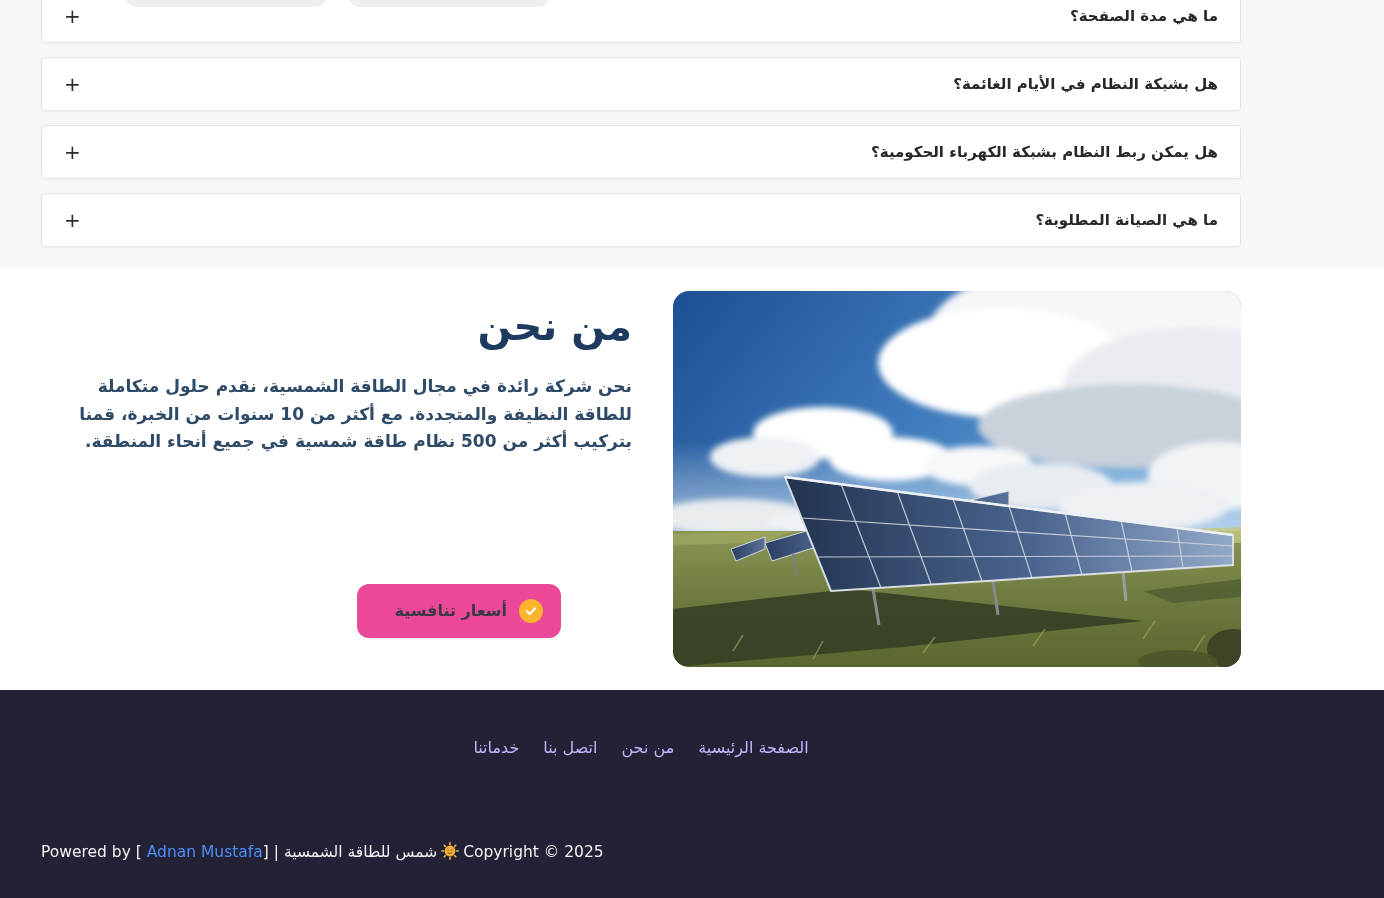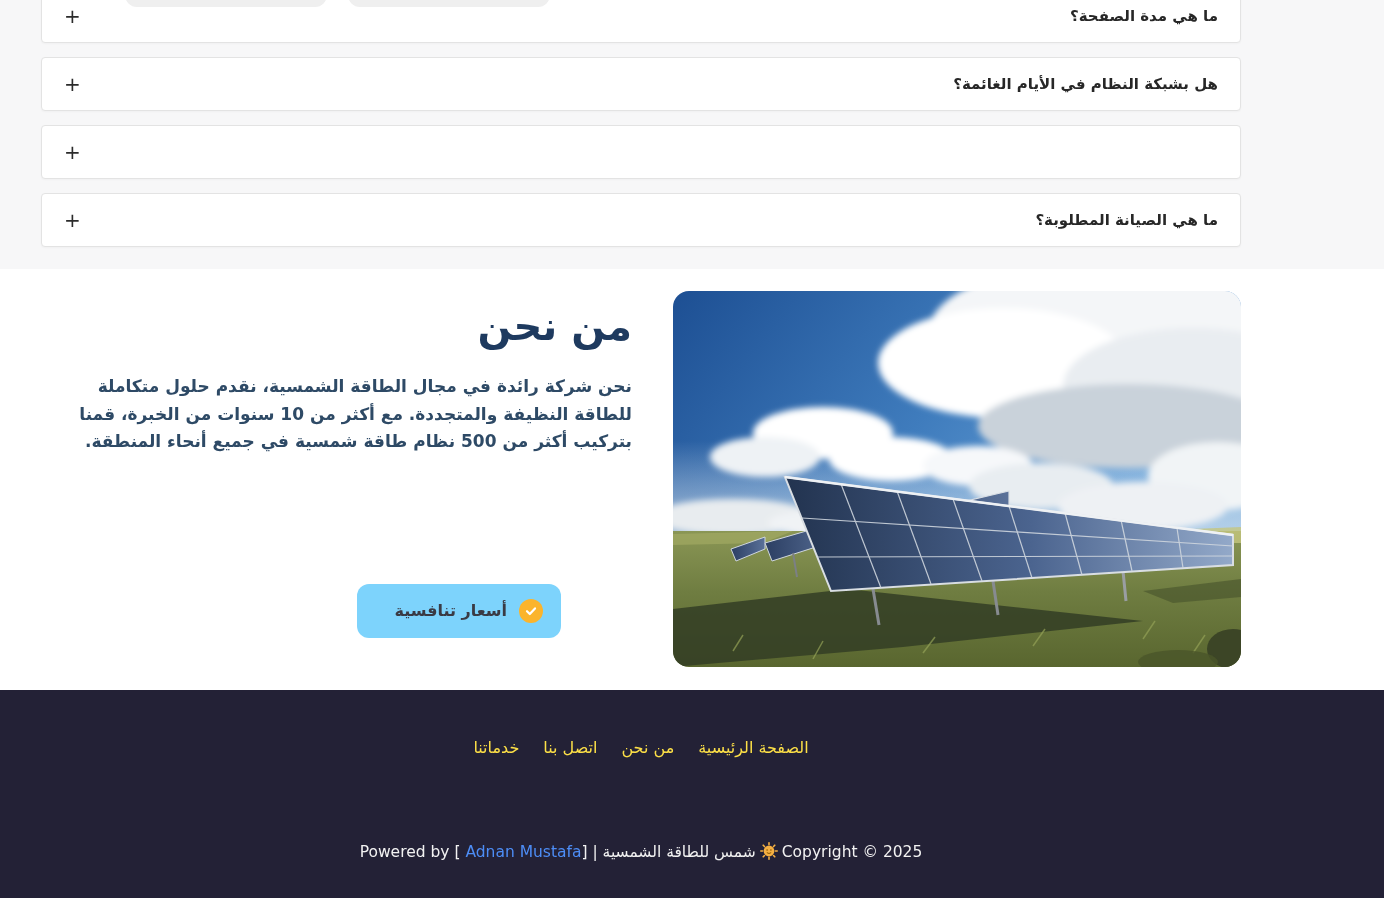--- a/index.html
+++ b/index.html
@@ -65,21 +65,21 @@
   }
   .about-desc {
     margin-top: 24px;
     font-size: 17px;
     line-height: 1.62;
     color: #2e4a66;
     font-weight: bold;
   }
   .features { display: flex; gap: 20px; margin-top: 128px; margin-left: 0; padding-right: 71px; }
   .feature-chip {
-    background: #7dd3fc;
+    background: #ec4899;
     border-radius: 12px;
     height: 54px;
     width: 204px;
     display: flex;
     align-items: center;
     padding: 12px 18px;
     gap: 12px;
   }
   .check-badge {
     width: 24px; height: 24px; border-radius: 50%;
@@ -90,26 +90,25 @@
   .feature-label { font-size: 16px; font-weight: 600; color: #3a3a44; }
 
   
   .footer { background: #232136; height: 208px; }
   .footer-nav {
     width: 1200px; margin-left: 41px; margin-right: 143px;
     padding-top: 48px;
     display: flex; justify-content: center; gap: 24px;
   }
   .footer-link {
-    color: #fde047; text-decoration: none; font-size: 16px; cursor: pointer;
+    color: #c4b5fd; text-decoration: none; font-size: 16px; cursor: pointer;
   }
   .credit-line {
     width: 1200px; margin-left: 41px; margin-right: 143px;
     margin-top: 85px;
-    text-align: center;
     direction: ltr;
     font-size: 15.5px;
     color: #f2f2f2;
   }
   .credit-line .author-link { color: #4d8df6; text-decoration: none; cursor: pointer; }
   .sun-icon { display: inline-block; vertical-align: -3px; margin: 0 4px; }
 </style>
 </head>
 <body>
 
@@ -124,20 +123,21 @@
         <span class="faq-question">ما هي مدة الصفحة؟</span>
         <span class="faq-plus">+</span>
       </div>
 
       <div class="faq-card">
         <span class="faq-question">هل بشبكة النظام في الأيام الغائمة؟</span>
         <span class="faq-plus">+</span>
       </div>
 
       <div class="faq-card">
+        <span class="faq-question">هل يمكن ربط النظام بشبكة الكهرباء الحكومية؟</span>
         <span class="faq-plus">+</span>
       </div>
 
       <div class="faq-card">
         <span class="faq-question">ما هي الصيانة المطلوبة؟</span>
         <span class="faq-plus">+</span>
       </div>
     </div>
   </section>
 

